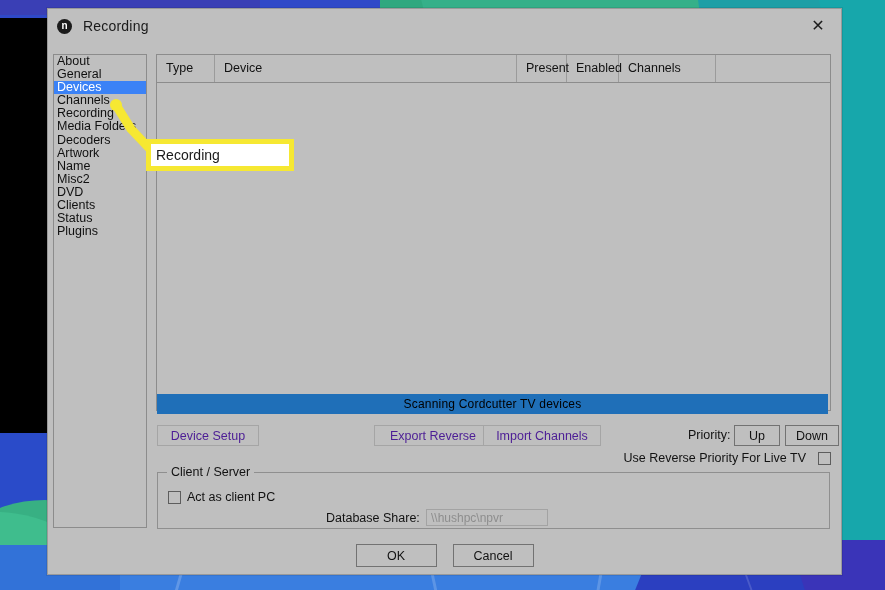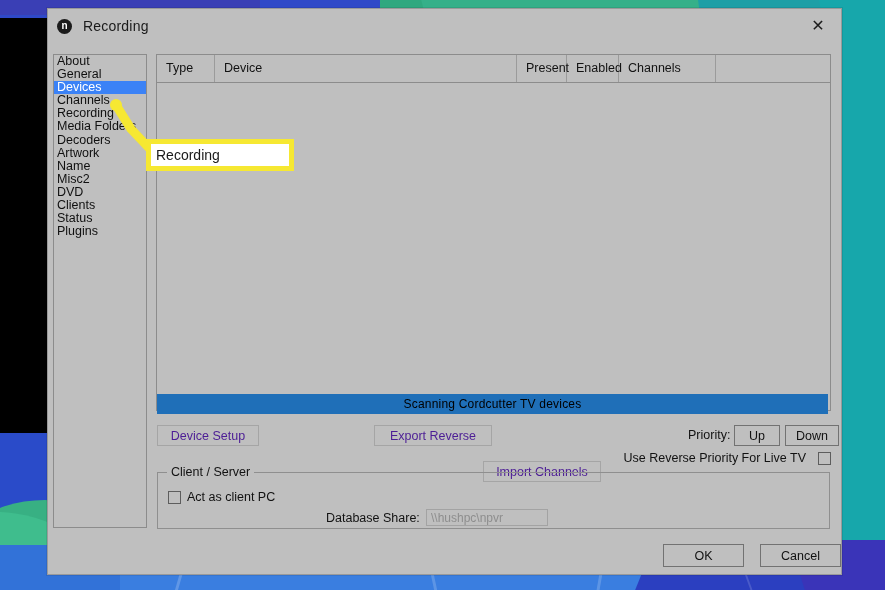--- a/index.html
+++ b/index.html
@@ -145,21 +145,21 @@
     border: 1px solid #727272;
     font-size: 12.5px; color: #121212;
     display: flex; align-items: center; justify-content: center;
     box-sizing: border-box;
     cursor: default;
     font-family: "Liberation Sans", sans-serif;
   }
   .btn.disabled { color: #4c1d95; border-color: #a5a5a5; }
   #btn-device-setup  { position: absolute; left: 1px;   top: 371px; width: 102px; height: 21px; }
   #btn-export        { position: absolute; left: 218px; top: 371px; width: 118px; height: 21px; }
-  #btn-import        { position: absolute; left: 327px; top: 371px; width: 118px; height: 21px; margin-top: 36px; }
+  #btn-import        { position: absolute; left: 327px; top: 371px; width: 118px; height: 21px; }
   #priority-label    { position: absolute; left: 532px; top: 374px; font-size: 12.5px; color: #121212; }
   #btn-up            { position: absolute; left: 578px; top: 371px; width: 46px;  height: 21px; }
   #btn-down          { position: absolute; left: 629px; top: 371px; width: 54px;  height: 21px; }
 
   #reverse-row {
     position: absolute; right: 0; top: 397px;
     display: flex; align-items: center; gap: 12px; padding-left: 41px;
   }
   #reverse-label { font-size: 12.5px; color: #121212; }
   .cbox {
@@ -205,21 +205,21 @@
   #wol {
     position: absolute; left: 388px; top: 17px;
     display: flex; align-items: center; gap: 7px;
   }
   #wol span { font-size: 12.5px; color: #8e8e8e; }
 
   
   #footer {
     position: absolute; left: 0; top: 492px;
     width: 793px; height: 39px;
-    display: flex; align-items: flex-start; justify-content: flex-end; gap: 16px;
+    display: flex; align-items: flex-start; justify-content: center; gap: 16px;
   }
   #btn-ok     { width: 81px; height: 23px; margin-top: 9px; }
   #btn-cancel { width: 81px; height: 23px; margin-top: 9px; }
 
   
   #annot-svg { position: absolute; left: 0; top: 0; width: 885px; height: 590px;
                pointer-events: none; }
   #annot-box {
     position: absolute; left: 146px; top: 139px;
     width: 138px; height: 22px;

